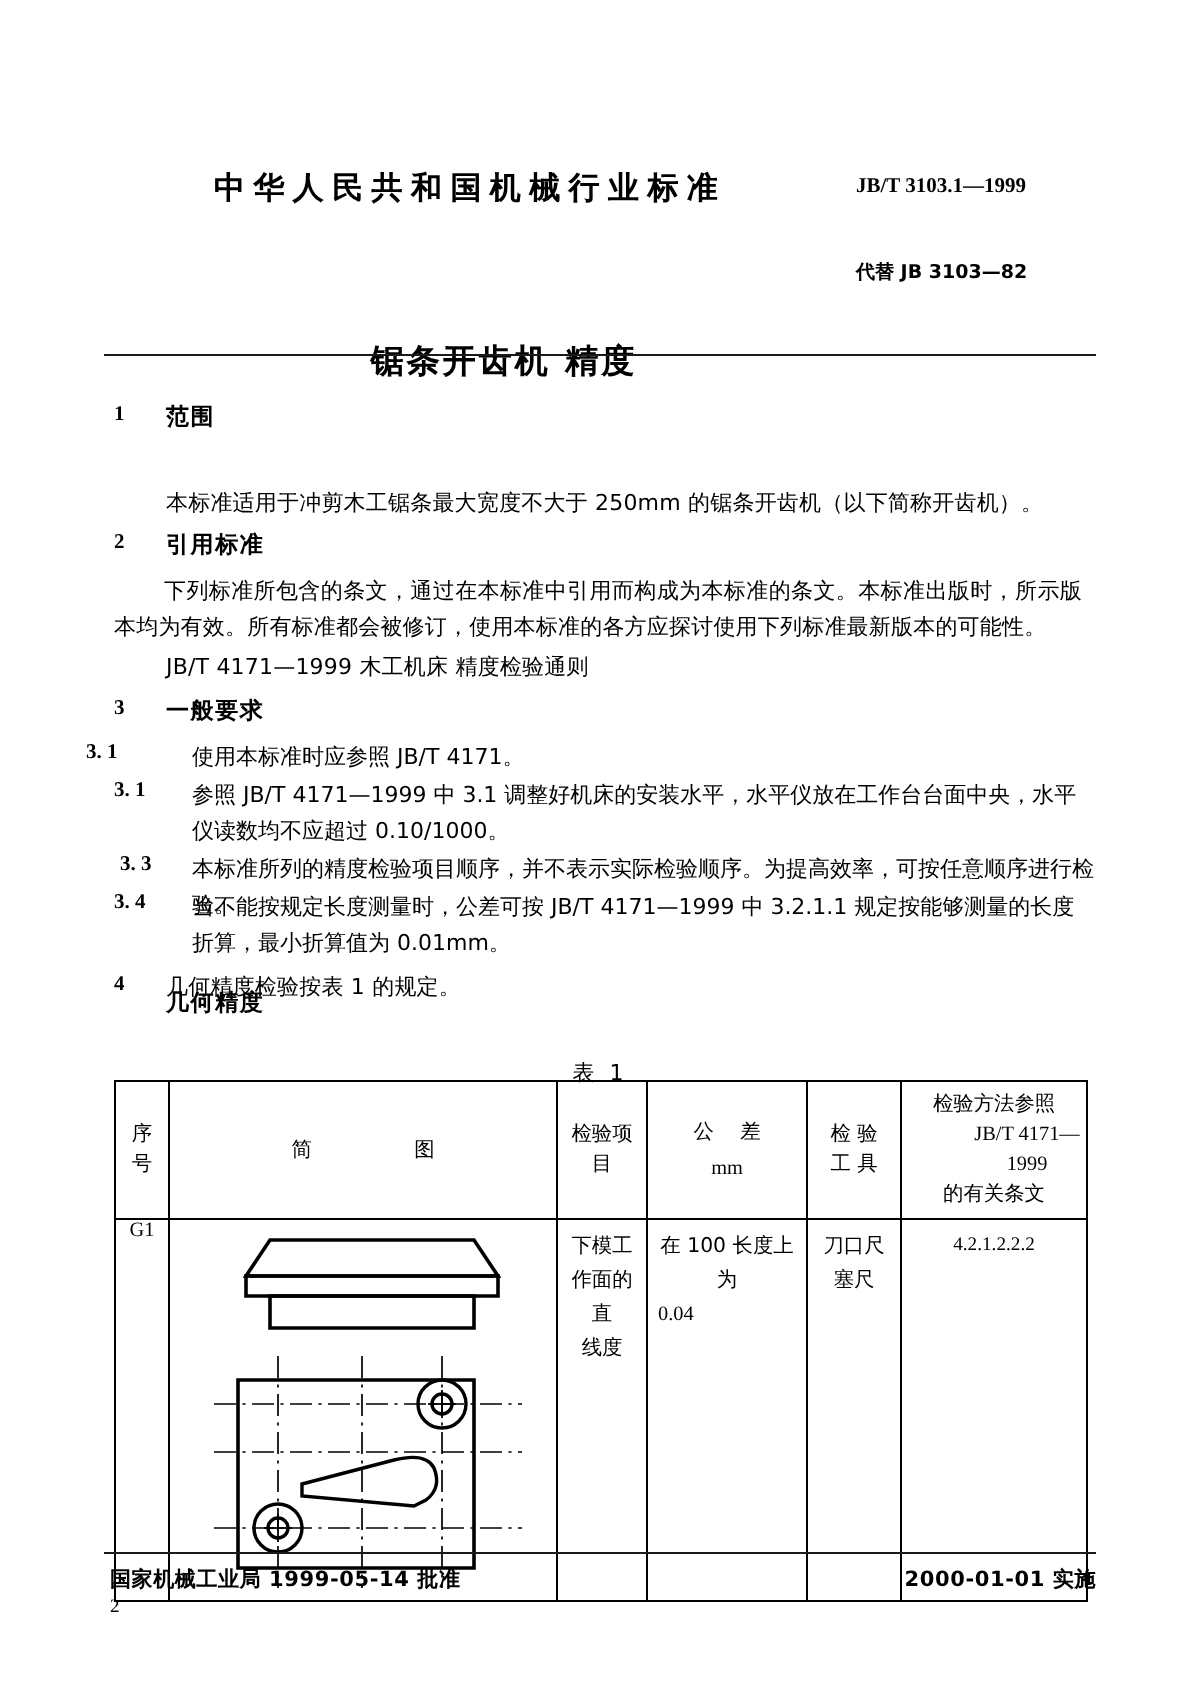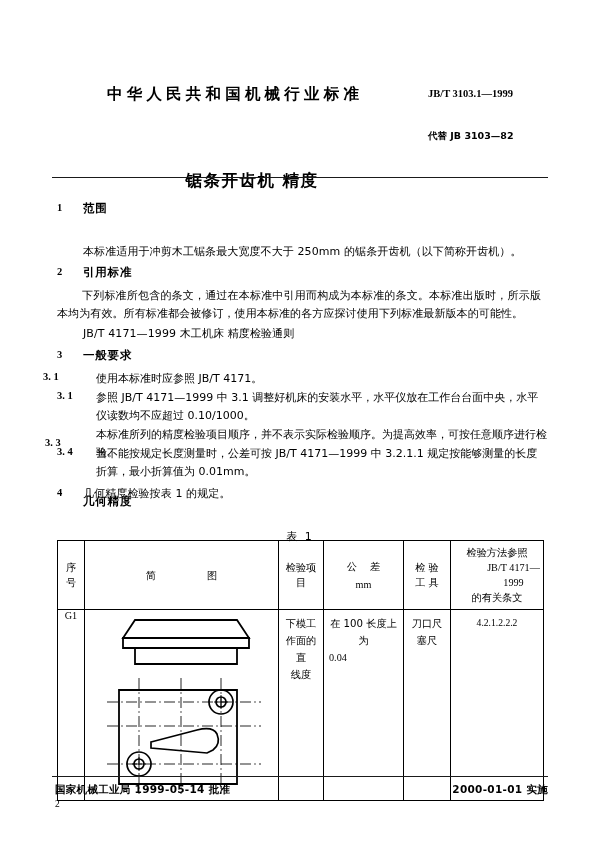--- a/index.html
+++ b/index.html
@@ -243,21 +243,21 @@
   <div class="clause-title" style="left:83px; top:348px;">一般要求</div>
 
   <div class="sub-num" style="left:43px; top:371px;">3. 1</div>
   <div class="sub-body" style="left:96px; top:370px;">使用本标准时应参照 JB/T 4171。</div>
 
   <div class="sub-num" style="left:57px; top:390px;">3. 1</div>
   <div class="sub-body" style="left:96px; top:389px; width:448px; text-indent:0;">
     <span>参照 JB/T 4171—1999 中 3.1 调整好机床的安装水平，水平仪放在工作台台面中央，水平仪读数均不应超过 0.10/1000。</span>
   </div>
 
-  <div class="sub-num" style="left:45px; top:427px;margin-top:10px;">3. 3</div>
+  <div class="sub-num" style="left:60px; top:427px;">3. 3</div>
   <div class="sub-body" style="left:96px; top:426px; width:452px;">本标准所列的精度检验项目顺序，并不表示实际检验顺序。为提高效率，可按任意顺序进行检验。</div>
 
   <div class="sub-num" style="left:57px; top:446px;">3. 4</div>
   <div class="sub-body" style="left:96px; top:445px; width:450px;">当不能按规定长度测量时，公差可按 JB/T 4171—1999 中 3.2.1.1 规定按能够测量的长度折算，最小折算值为 0.01mm。</div>
 
   <div class="clause-num" style="left:57px; top:487px;">4</div>
   <div class="clause-title" style="left:83px; top:494px;">几何精度</div>
   <div class="para" style="left:83px; top:485px;">几何精度检验按表 1 的规定。</div>
 
   <div class="table-caption" style="top:529px;">表 1</div>

